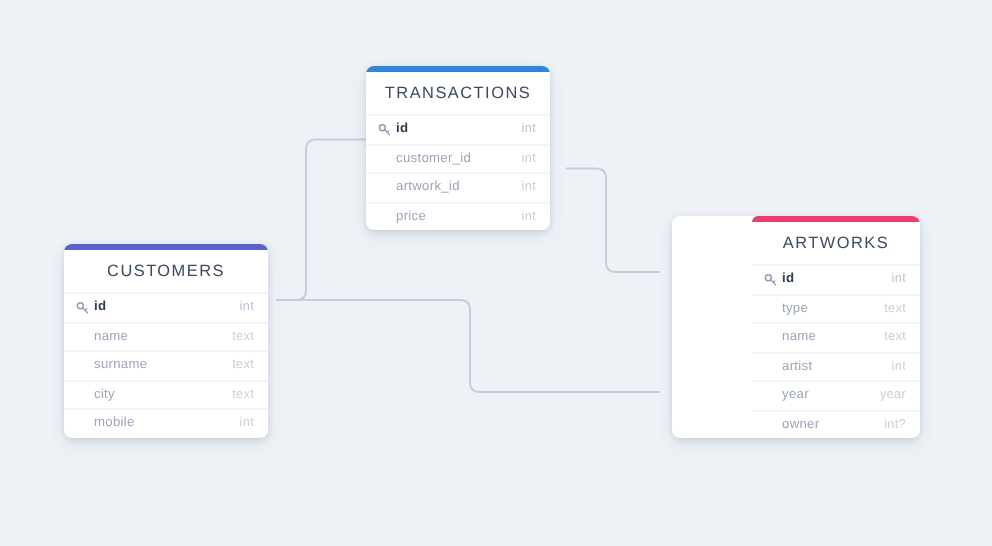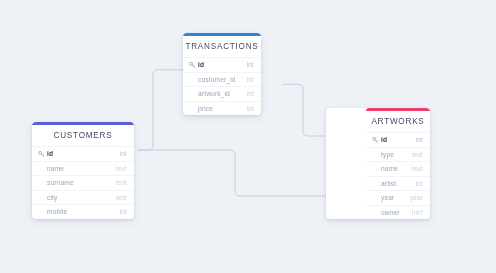--- a/index.html
+++ b/index.html
@@ -101,21 +101,21 @@
 
 <div id="canvas">
 
   <svg id="connector-layer" viewBox="0 0 496 273" width="496" height="273">
       <path d="M 183 69.8 L 158 69.8 Q 153 69.8 153 74.8 L 153 145 Q 153 150 148 150 L 138 150" fill="none" stroke="#c5cedd" stroke-width="1"></path>
       <path d="M 283 84.3 L 298 84.3 Q 303 84.3 303 89.3 L 303 131 Q 303 136 308 136 L 330 136" fill="none" stroke="#c5cedd" stroke-width="1"></path>
       <path d="M 138 150 L 230 150 Q 235 150 235 155 L 235 191 Q 235 196 240 196 L 330 196" fill="none" stroke="#c5cedd" stroke-width="1"></path>
     </svg>
 
   <div id="tables-layer">
-      <div class="entity-card" style="left: 183px; top: 33px; width: 78px;">
+      <div class="entity-card" style="left: 183px; top: 33px; width: 92px;">
         <div class="accent-bar" style="background: rgb(47, 134, 216);"></div>
         <div class="entity-title">TRANSACTIONS</div>
         <div class="field-row is-key">
           <div class="field-left">
             <svg class="key-icon" viewBox="0 0 10 10">
               <circle cx="3.1" cy="4.1" r="2.1" fill="none" stroke="#8c98ae" stroke-width="1"></circle>
               <path d="M4.7 5.6 L8.3 9.2 M6.6 7.5 L7.6 6.5" fill="none" stroke="#8c98ae" stroke-width="1" stroke-linecap="round"></path>
             </svg>
             <span class="field-name">id</span>
           </div>
@@ -178,21 +178,21 @@
           <span class="field-type">text</span>
         </div>
         <div class="field-row">
           <div class="field-left">
             <span class="key-spacer"></span>
             <span class="field-name">mobile</span>
           </div>
           <span class="field-type">int</span>
         </div>
       </div>
-      <div class="entity-card" style="left: 326px; top: 108px; width: 104px; padding-left: 40px;">
+      <div class="entity-card" style="left: 336px; top: 108px; width: 124px; padding-left: 40px;">
         <div class="accent-bar" style="background: rgb(239, 62, 109);"></div>
         <div class="entity-title">ARTWORKS</div>
         <div class="field-row is-key">
           <div class="field-left">
             <svg class="key-icon" viewBox="0 0 10 10">
               <circle cx="3.1" cy="4.1" r="2.1" fill="none" stroke="#8c98ae" stroke-width="1"></circle>
               <path d="M4.7 5.6 L8.3 9.2 M6.6 7.5 L7.6 6.5" fill="none" stroke="#8c98ae" stroke-width="1" stroke-linecap="round"></path>
             </svg>
             <span class="field-name">id</span>
           </div>

